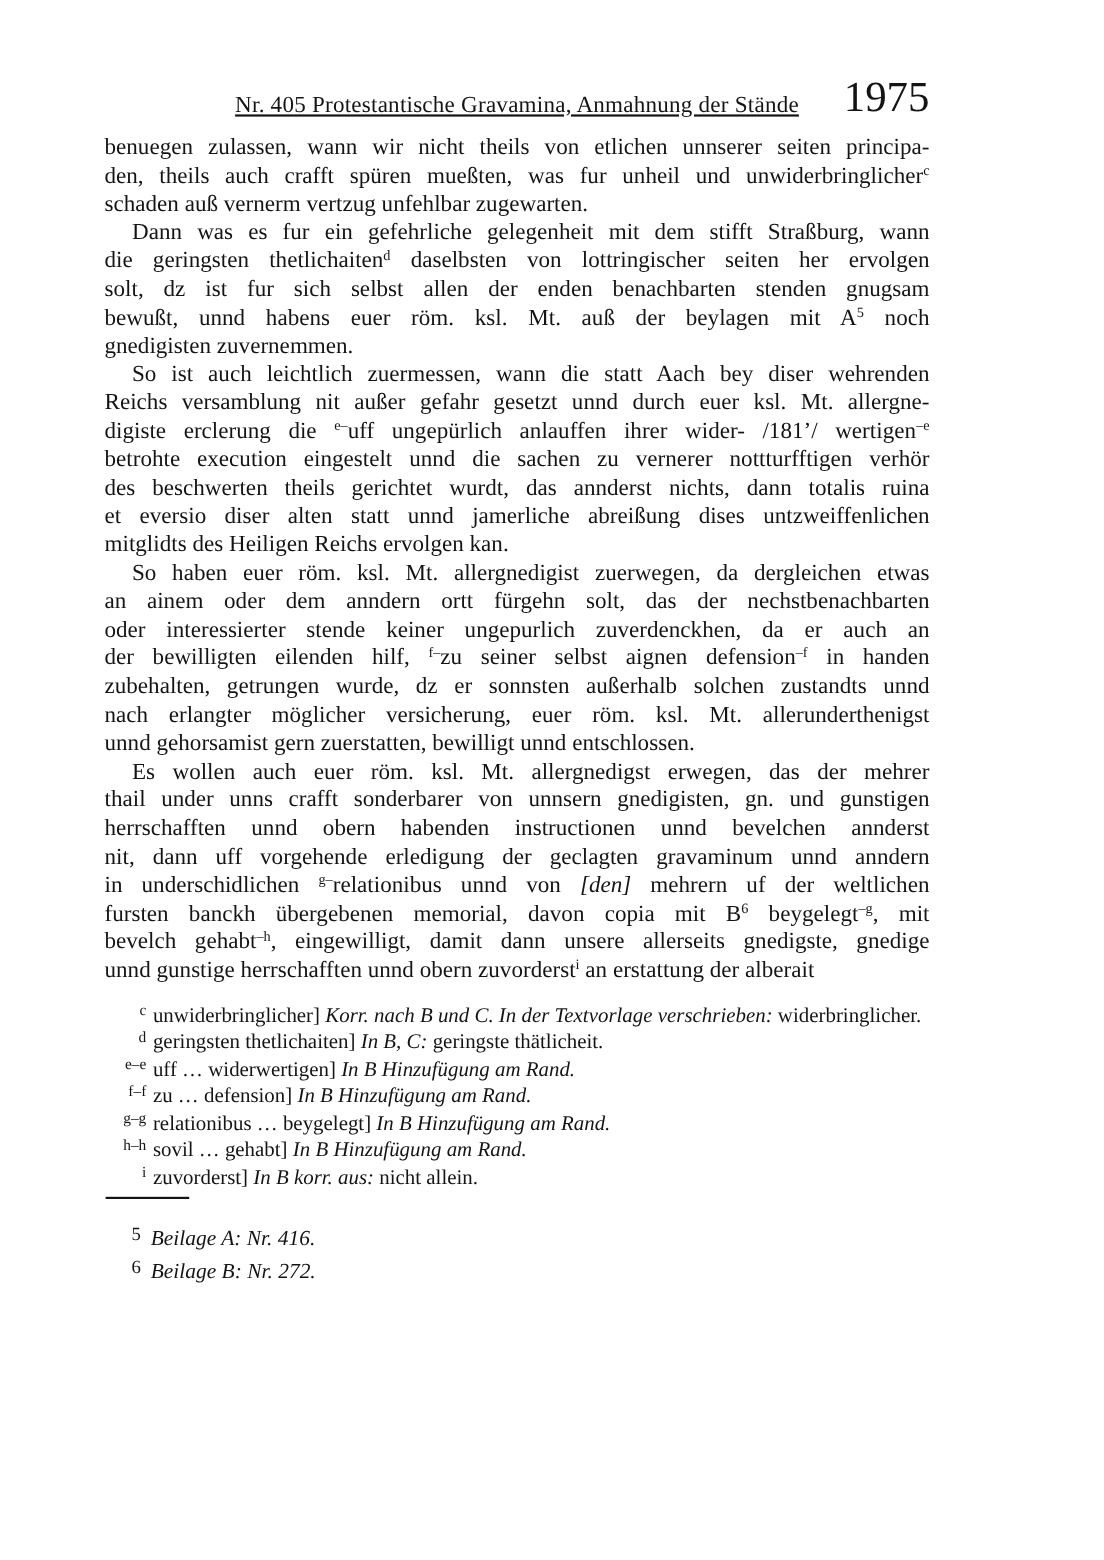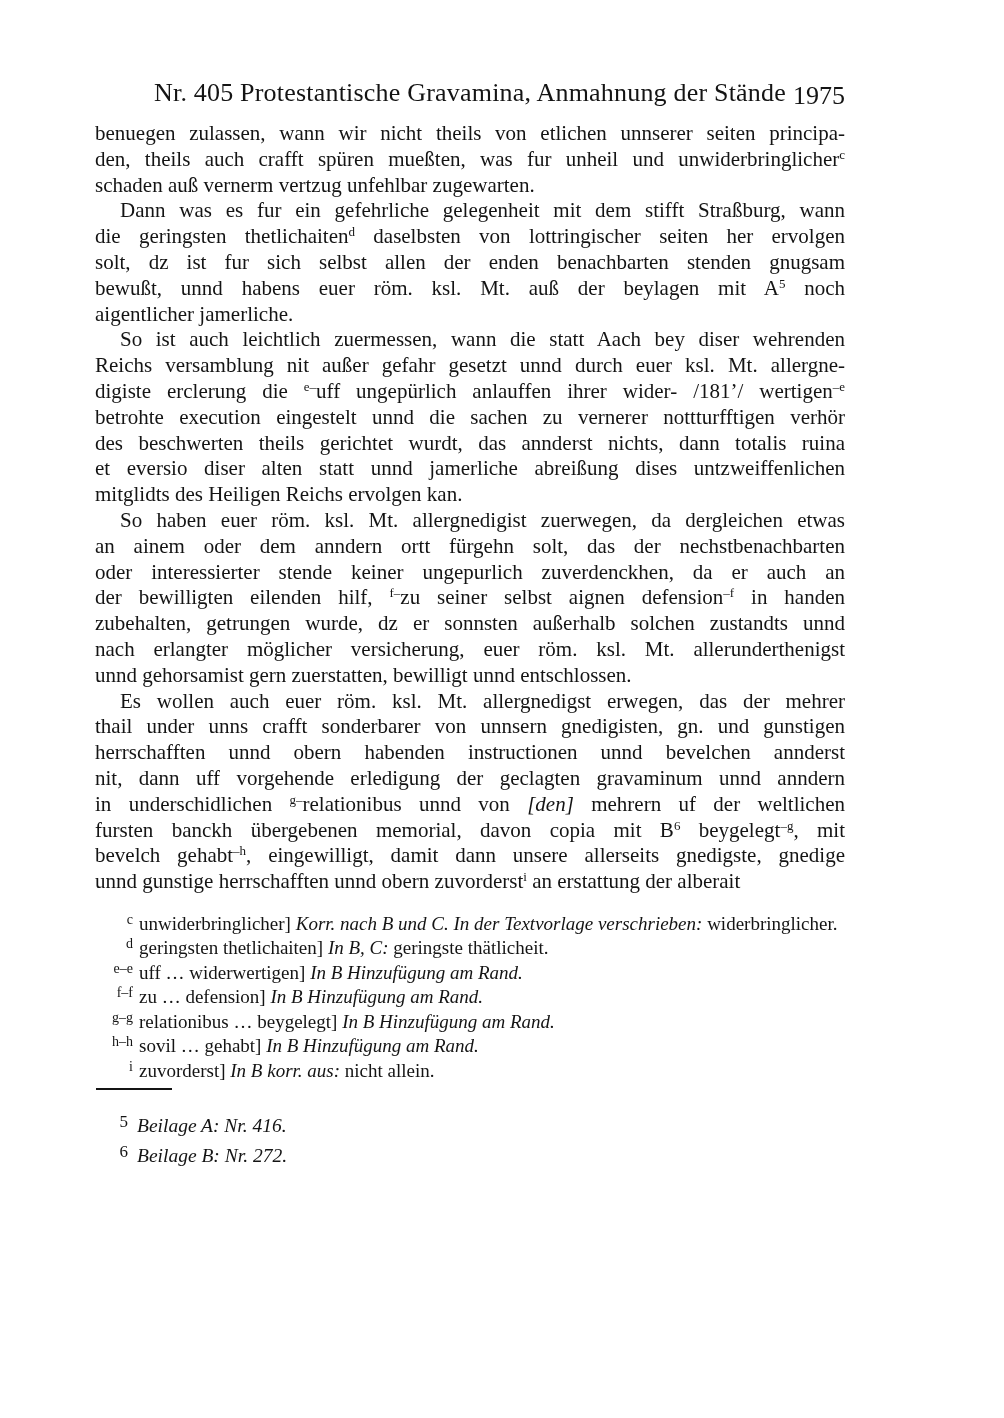--- a/index.html
+++ b/index.html
@@ -10,23 +10,23 @@
     color:#141414;
     font-family:"Liberation Serif", serif;
     overflow:hidden;
     box-sizing:border-box;
     padding-top:78px;
   }
   .text-column{margin-left:95px;width:750px;}
   .running-head{position:relative;height:32px;margin-bottom:11px;}
   .head-title{
     position:absolute;left:0;right:0;bottom:2px;
-    text-align:center;font-size:26px;letter-spacing:0.2px;
+    text-align:center;font-size:21px;letter-spacing:0.2px;text-decoration:underline;
   }
-  .page-number{position:absolute;right:0;bottom:-1px;font-size:26px;text-align:right;}
+  .page-number{position:absolute;right:0;bottom:-1px;font-size:39px;text-align:right;}
   .body-text{font-size:21px;}
   .paragraph{margin:0;}
   .line{
     height:25.8px;line-height:25.8px;
     text-align:justify;text-align-last:justify;
     white-space:normal;
   }
   .line.last{text-align-last:left;}
   .line.indent{padding-left:25px;}
   sup.sup{font-size:13px;line-height:0;vertical-align:7px;}
@@ -63,21 +63,21 @@
         <div class="paragraph">
           <div class="line"><span>benuegen zulassen, wann wir nicht theils von etlichen unnserer seiten principa-</span></div>
           <div class="line"><span>den, theils auch crafft spüren mueßten, was fur unheil und unwiderbringlicher</span><sup class="sup">c</sup></div>
           <div class="line last"><span>schaden auß vernerm vertzug unfehlbar zugewarten.</span></div>
         </div>
         <div class="paragraph">
           <div class="line indent"><span>Dann was es fur ein gefehrliche gelegenheit mit dem stifft Straßburg, wann</span></div>
           <div class="line"><span>die geringsten thetlichaiten</span><sup class="sup">d</sup><span> daselbsten von lottringischer seiten her ervolgen</span></div>
           <div class="line"><span>solt, dz ist fur sich selbst allen der enden benachbarten stenden gnugsam</span></div>
           <div class="line"><span>bewußt, unnd habens euer röm. ksl. Mt. auß der beylagen mit A</span><sup class="sup">5</sup><span> noch</span></div>
-          <div class="line last"><span>aigentlicher jamerliche.</span></div>
+          <div class="line last"><span>gnedigisten zuvernemmen.</span></div>
         </div>
         <div class="paragraph">
           <div class="line indent"><span>So ist auch leichtlich zuermessen, wann die statt Aach bey diser wehrenden</span></div>
           <div class="line"><span>Reichs versamblung nit außer gefahr gesetzt unnd durch euer ksl. Mt. allergne-</span></div>
           <div class="line"><span>digiste erclerung die </span><sup class="sup">e–</sup><span>uff ungepürlich anlauffen ihrer wider- /181’/ wertigen</span><sup class="sup">–e</sup></div>
           <div class="line"><span>betrohte execution eingestelt unnd die sachen zu vernerer nottturfftigen verhör</span></div>
           <div class="line"><span>des beschwerten theils gerichtet wurdt, das annderst nichts, dann totalis ruina</span></div>
           <div class="line"><span>et eversio diser alten statt unnd jamerliche abreißung dises untzweiffenlichen</span></div>
           <div class="line last"><span>mitglidts des Heiligen Reichs ervolgen kan.</span></div>
         </div>

